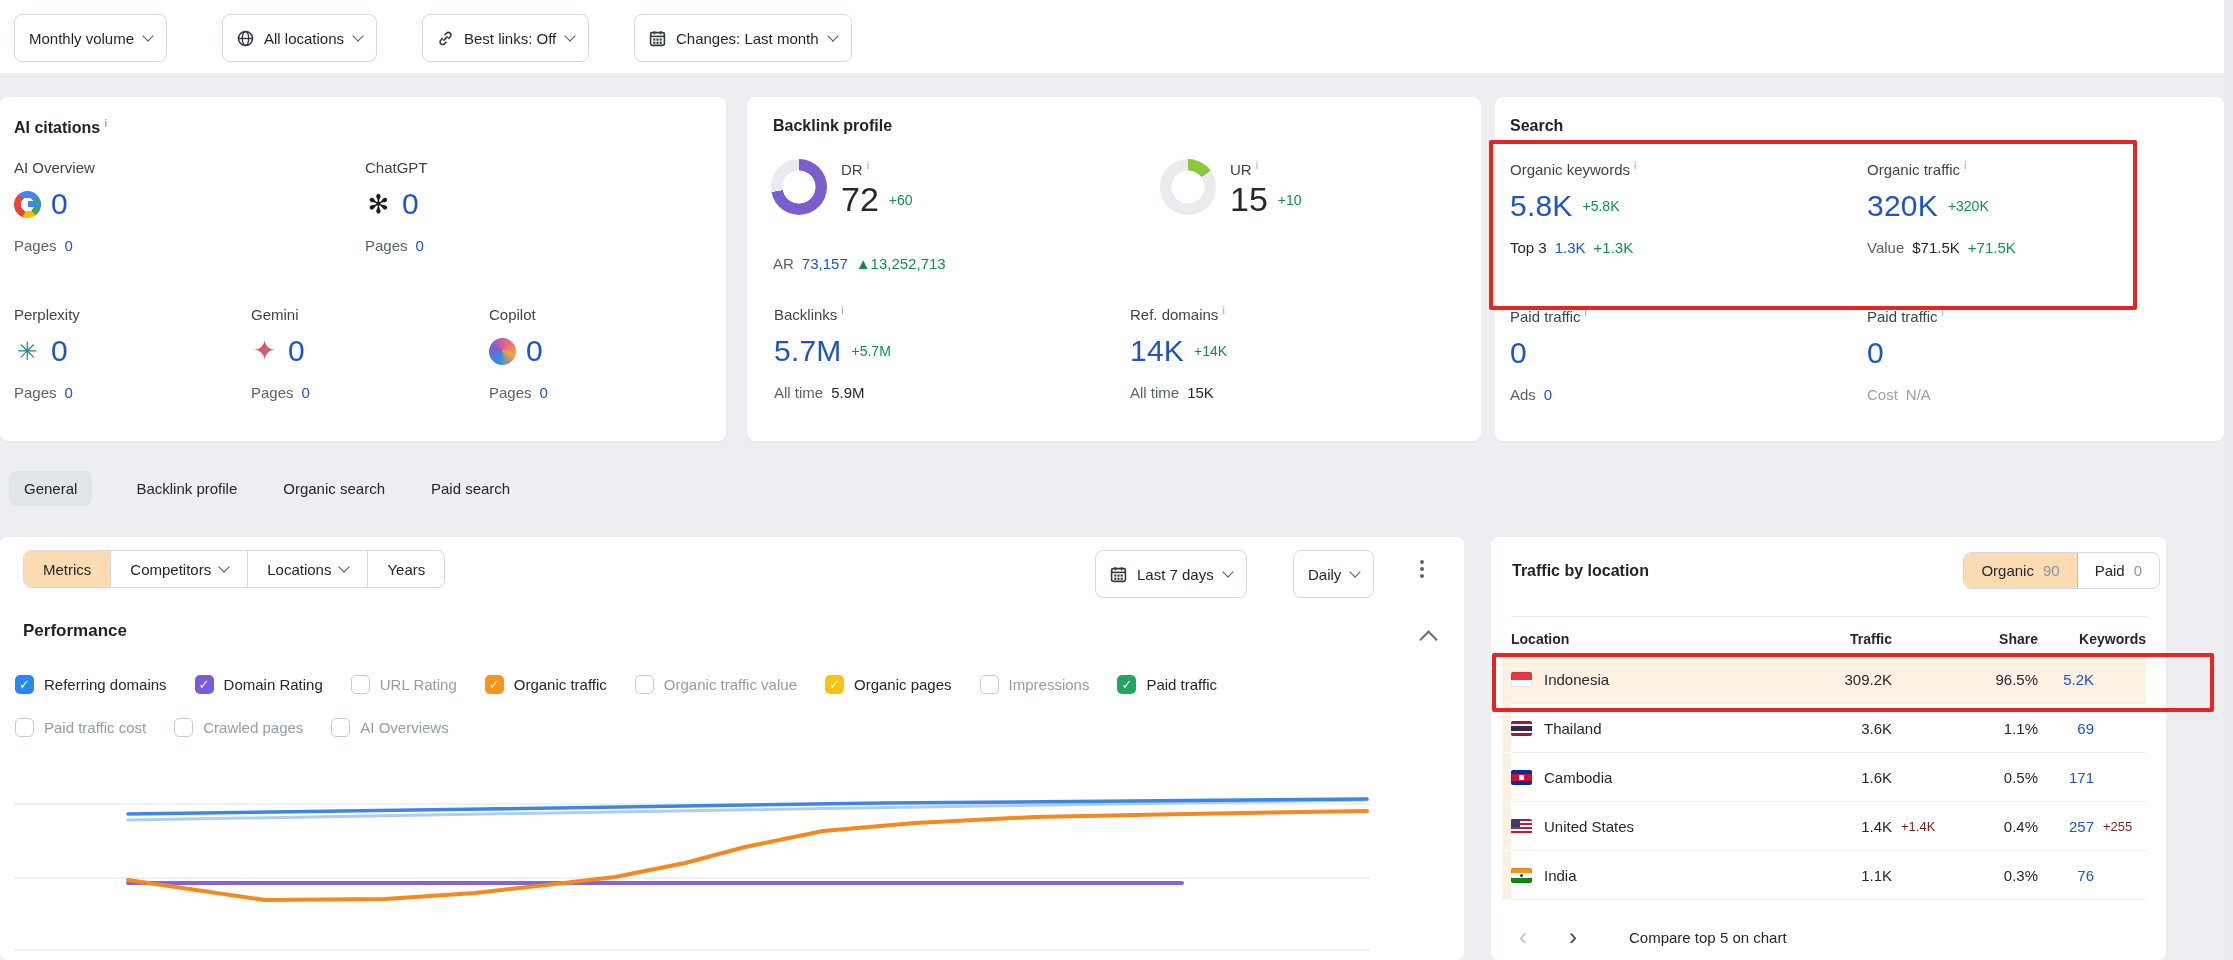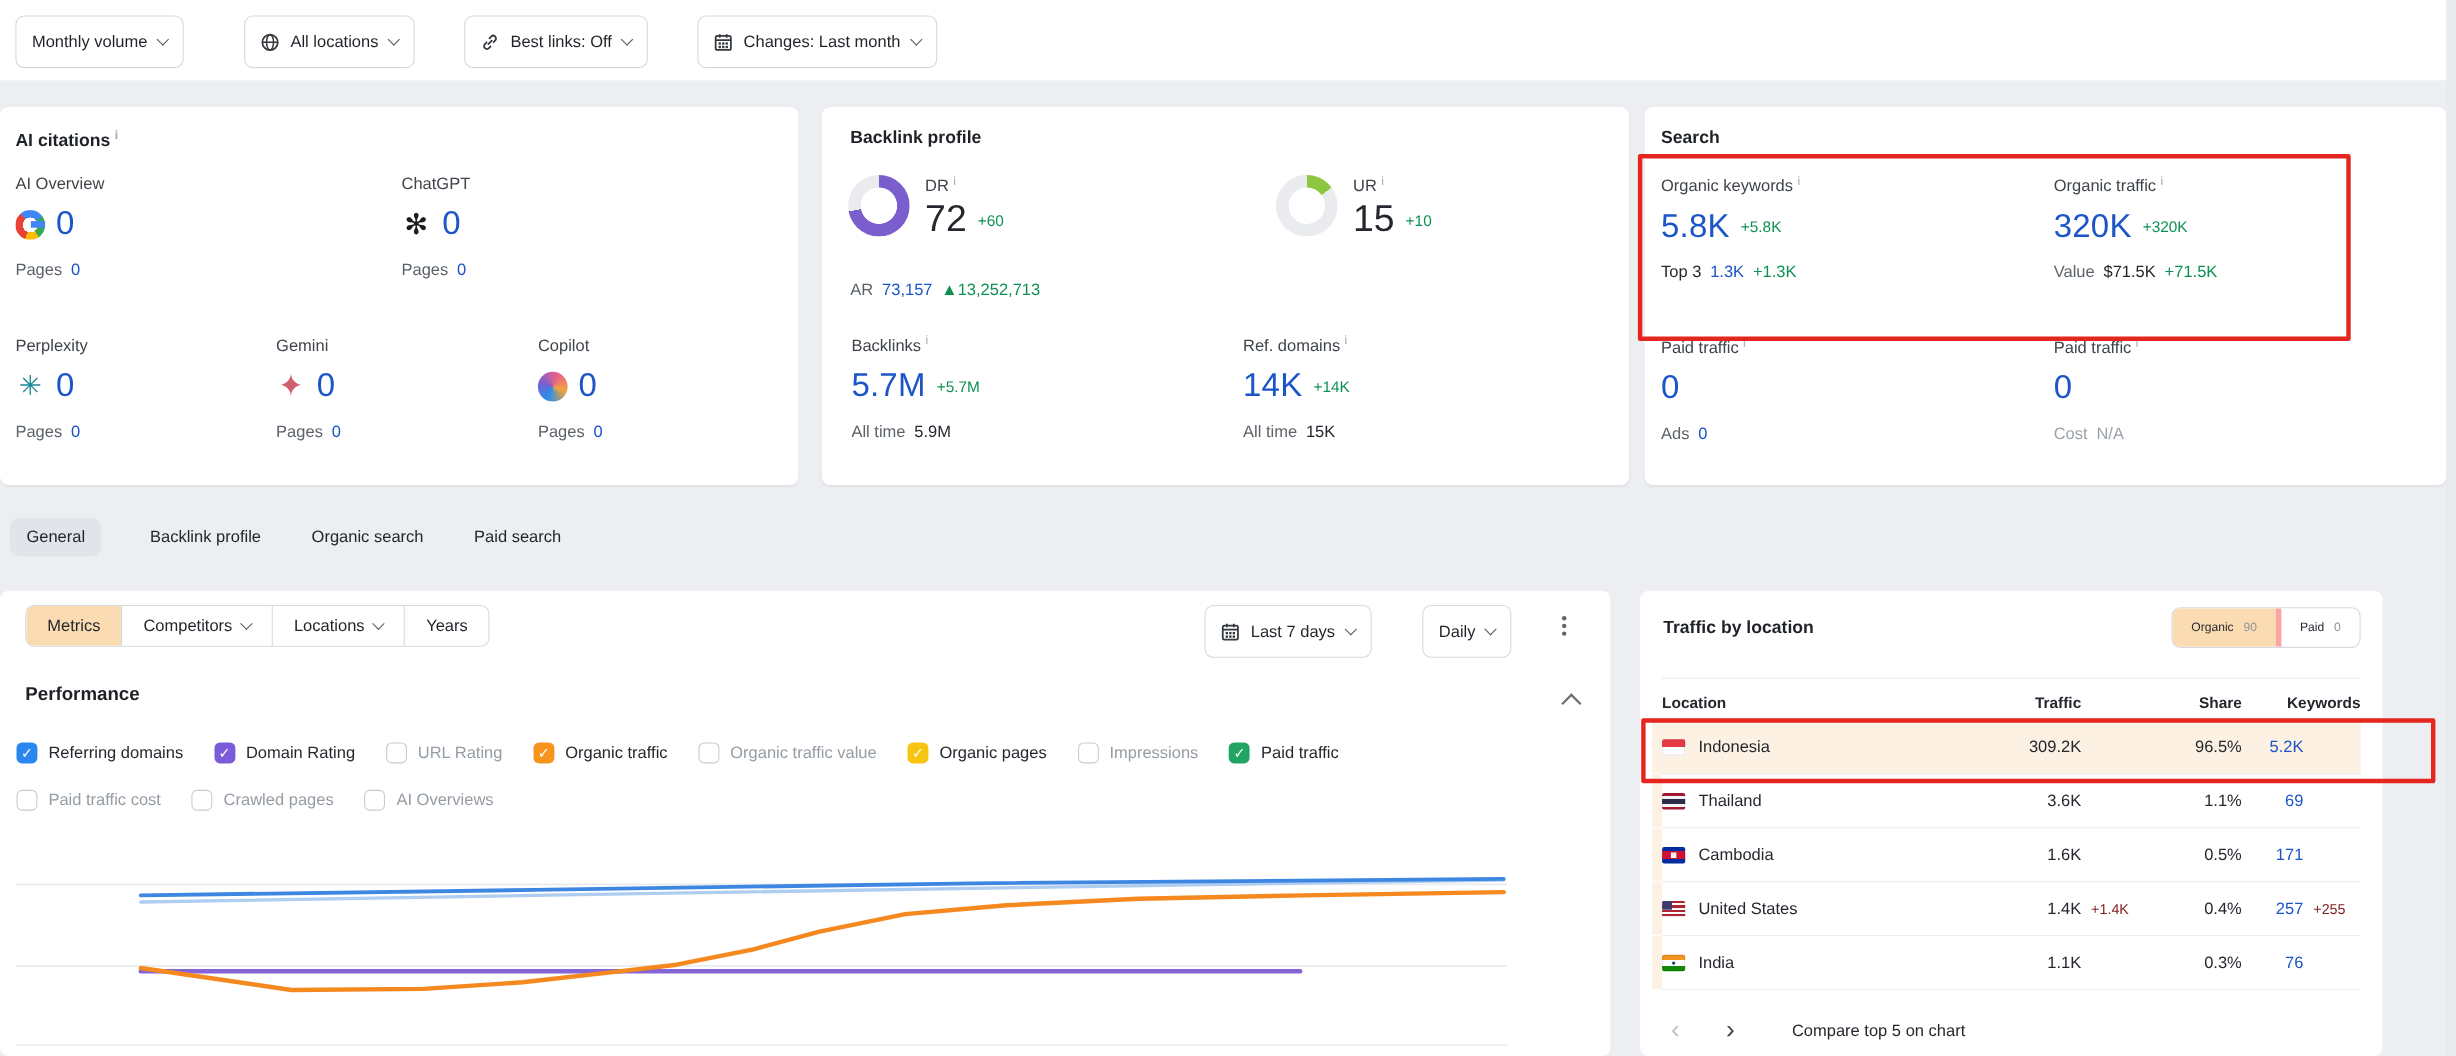--- a/index.html
+++ b/index.html
@@ -66,24 +66,24 @@
          box-shadow:0 -7px 0 #5f6569,0 7px 0 #5f6569}
   .perf-title{position:absolute;left:23px;top:84px;font-size:17px;font-weight:bold;color:#1e2126}
   .tgl-row{position:absolute;left:15px;display:flex;gap:28px;align-items:center}
   .tgl{display:flex;gap:10px;align-items:center;font-size:15px;color:#959ca4;cursor:pointer;white-space:nowrap}
   .tgl.on{color:#24282e}
   .tbox{width:19px;height:19px;border-radius:5px;border:1.5px solid #c7ccd2;background:#fff;
         box-sizing:border-box;display:flex;align-items:center;justify-content:center;flex:none}
   .tgl.on .tbox{border:none}
   .tgl.on .tbox::after{content:"✓";color:#fff;font-size:13px;font-weight:bold}
   
-  .loc-toggle{position:absolute;right:20px;top:15px;display:flex;height:37px;border:1px solid #d5d9de;
-              border-radius:8px;overflow:hidden;font-size:11px;box-sizing:border-box;background:#fff}
+  .loc-toggle{position:absolute;right:6px;top:15px;display:flex;height:37px;border:1px solid #d5d9de;
+              border-radius:8px;overflow:hidden;font-size:15px;box-sizing:border-box;background:#fff}
   .loc-seg{display:flex;gap:9px;align-items:center;padding:0 17px;cursor:pointer}
-  .loc-seg + .loc-seg{border-left:5px solid #fca5a5}
+  .loc-seg + .loc-seg{border-left:1px solid #fca5a5}
   .loc-seg.active{background:#fbdcb2}
   .cnt{color:#8d949c}
   .loc-divider{position:absolute;left:20px;right:20px;top:79px;border-top:1px solid #e7e9ec}
   .lgrid{display:grid;grid-template-columns:1fr 78px 58px 88px 56px 52px;align-items:center}
   .thead{position:absolute;left:20px;right:20px;top:88px;height:28px;font-size:14px;font-weight:bold;color:#24282e}
   .rowsbox{position:absolute;left:20px;right:20px;top:118px}
   .trow{height:48px;border-bottom:1px solid #eceef0;font-size:15px;position:relative;cursor:pointer}
   .trow::before{content:"";position:absolute;left:-9px;top:0;bottom:0;width:9px;background:#fdf1e3}
   .trow.hl{background:#fdf1e3}
   .cell-r{text-align:right}

